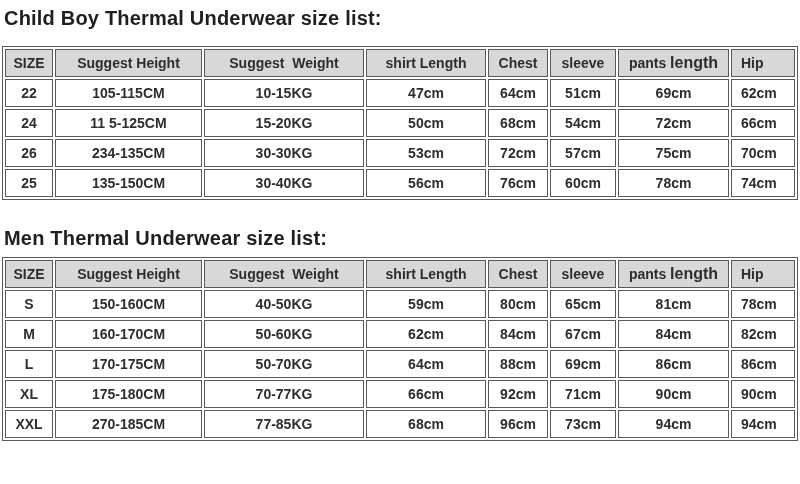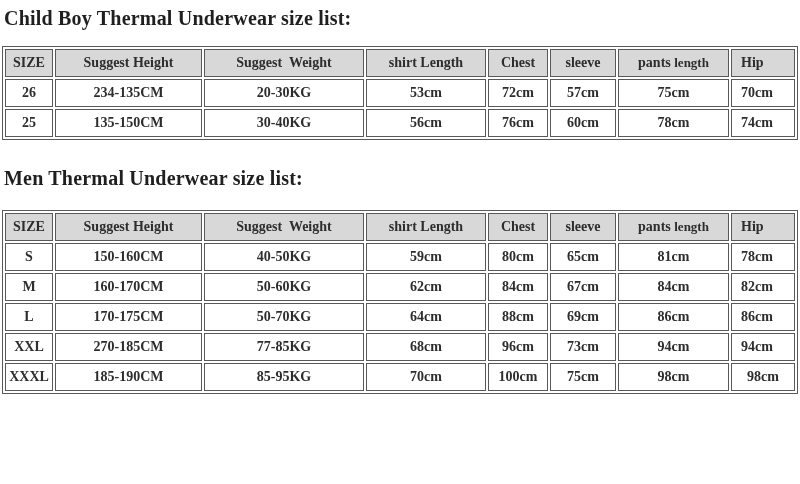--- a/index.html
+++ b/index.html
@@ -8,33 +8,32 @@
     background: #ffffff;
   }
   body {
     width: 800px;
     height: 484px;
     font-family: "Liberation Sans", sans-serif;
     overflow: hidden;
   }
   .page {
     padding: 6px 2px 0 2px;
-    font-family: Liberation Serif, serif;
   }
   .section-title {
     font-size: 20px;
     line-height: 24px;
     font-weight: bold;
     color: #1f1f1f;
     margin: 0 0 16px 2px;
     letter-spacing: 0.2px;
   }
   .section-title.second {
     margin-top: 26px;
-    margin-bottom: 20px;
+    margin-bottom: 7px;
   }
   table.size-table {
     width: 796px;
     table-layout: fixed;
     border-collapse: separate;
     border-spacing: 2px;
     border: 1px solid #595959;
     background: #ffffff;
   }
   table.size-table th,
@@ -47,21 +46,21 @@
     text-align: center;
     font-size: 14px;
     font-weight: bold;
     color: #2d2d2d;
   }
   table.size-table th {
     background: #d8d8d8;
     white-space: pre; 
   }
   .hdr-small {
-    font-size: 13px;
+    font-size: 16px;
   }
   
   table.size-table th:nth-child(1), table.size-table td:nth-child(1) { width: 48px; }
   table.size-table th:nth-child(2), table.size-table td:nth-child(2) { width: 147px; }
   table.size-table th:nth-child(3), table.size-table td:nth-child(3) { width: 160px; }
   table.size-table th:nth-child(4), table.size-table td:nth-child(4) { width: 120px; }
   table.size-table th:nth-child(5), table.size-table td:nth-child(5) { width: 60px; }
   table.size-table th:nth-child(6), table.size-table td:nth-child(6) { width: 66px; }
   table.size-table th:nth-child(7), table.size-table td:nth-child(7) { width: 111px; }
   table.size-table th:nth-child(8), table.size-table td:nth-child(8) { width: 64px; }
@@ -85,23 +84,43 @@
           <th><span>Suggest  Weight</span></th>
           <th><span>shirt Length</span></th>
           <th><span>Chest</span></th>
           <th><span>sleeve</span></th>
           <th><span>pants</span> <span class="hdr-small">length</span></th>
           <th><span>Hip</span></th>
         </tr>
       </thead>
       <tbody>
         <tr>
+          <td>22</td>
+          <td>105-115CM</td>
+          <td>10-15KG</td>
+          <td>47cm</td>
+          <td>64cm</td>
+          <td>51cm</td>
+          <td>69cm</td>
+          <td>62cm</td>
+        </tr>
+        <tr>
+          <td>24</td>
+          <td>11 5-125CM</td>
+          <td>15-20KG</td>
+          <td>50cm</td>
+          <td>68cm</td>
+          <td>54cm</td>
+          <td>72cm</td>
+          <td>66cm</td>
+        </tr>
+        <tr>
           <td>26</td>
           <td>234-135CM</td>
-          <td>20-30KG</td>
+          <td>30-30KG</td>
           <td>53cm</td>
           <td>72cm</td>
           <td>57cm</td>
           <td>75cm</td>
           <td>70cm</td>
         </tr>
         <tr>
           <td>25</td>
           <td>135-150CM</td>
           <td>30-40KG</td>
@@ -154,34 +173,34 @@
           <td>L</td>
           <td>170-175CM</td>
           <td>50-70KG</td>
           <td>64cm</td>
           <td>88cm</td>
           <td>69cm</td>
           <td>86cm</td>
           <td>86cm</td>
         </tr>
         <tr>
+          <td>XL</td>
+          <td>175-180CM</td>
+          <td>70-77KG</td>
+          <td>66cm</td>
+          <td>92cm</td>
+          <td>71cm</td>
+          <td>90cm</td>
+          <td>90cm</td>
+        </tr>
+        <tr>
           <td>XXL</td>
           <td>270-185CM</td>
           <td>77-85KG</td>
           <td>68cm</td>
           <td>96cm</td>
           <td>73cm</td>
           <td>94cm</td>
           <td>94cm</td>
         </tr>
-        <tr>
-          <td>XXXL</td>
-          <td>185-190CM</td>
-          <td>85-95KG</td>
-          <td>70cm</td>
-          <td>100cm</td>
-          <td>75cm</td>
-          <td>98cm</td>
-          <td style="text-align: center; padding-left: 0px;">98cm</td>
-        </tr>
       </tbody>
     </table>
 </div>
 
 </body></html>

